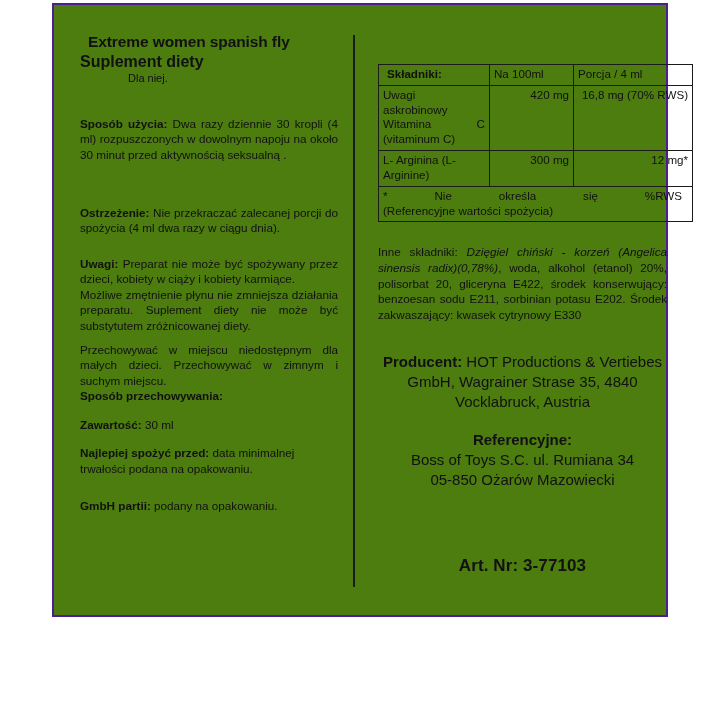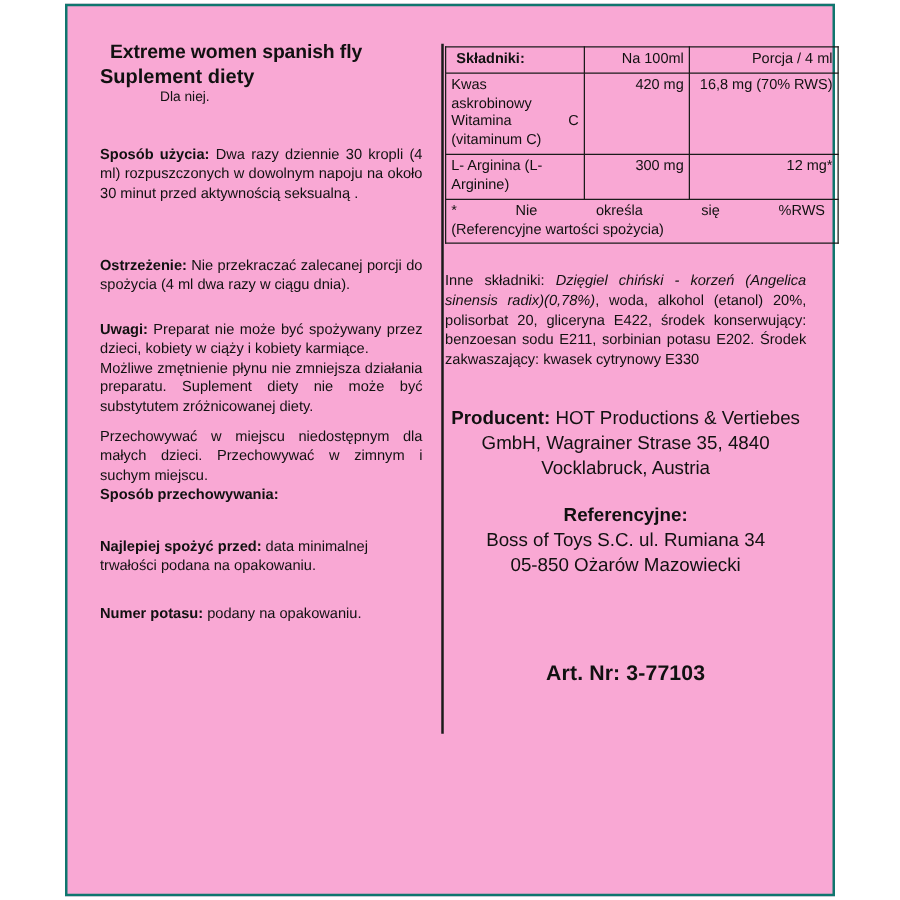--- a/index.html
+++ b/index.html
@@ -13,24 +13,24 @@
     font-family: "Liberation Sans", sans-serif;
     color: #111111;
     overflow: hidden;
   }
 
   #label-frame {
     position: absolute;
     left: 52px;
     top: 3px;
     width: 616px;
-    height: 714px;
-    border: 2px solid #0f766e;
+    height: 614px;
+    border: 2px solid #4c1d95;
     box-sizing: border-box;
-    background: #f9a8d4;
+    background: #4d7c0f;
   }
 
   #divider {
     position: absolute;
     left: 299px;
     top: 30px;
     width: 0;
     height: 552px;
     border-left: 2px solid #1b1b1b;
   }
@@ -39,23 +39,24 @@
     position: absolute;
     top: 0;
     box-sizing: border-box;
   }
   #left-col {
     left: 10px;
     width: 286px;
     padding: 28px 12px 0 12px;
   }
   #right-col {
-    left: 292px;
+    left: 314px;
     width: 311px;
     padding: 32px 10px 0 8px;
+    margin-top: 27px;
   }
 
   
   #product-title {
     font-size: 15.5px;
     font-weight: bold;
     letter-spacing: -0.1px;
     margin: 0 0 2px 12px;
     line-height: 1.12;
   }
@@ -102,21 +103,21 @@
     padding: 2px 4px 3px 4px;
     vertical-align: top;
     font-weight: normal;
     text-align: left;
   }
   #nutri-table th.hdr-ing {
     font-weight: bold;
     padding-left: 8px;
   }
   #nutri-table th.hdr-num {
-    text-align: right;
+    text-align: left;
     font-weight: normal;
   }
   #nutri-table td.num {
     text-align: right;
   }
   .col-ing  { width: 98px; }
   .col-100  { width: 75px; }
   .col-serv { width: 110px; }
   .cell-justify {
     text-align: justify;
@@ -186,46 +187,47 @@
     <p class="block just"><b>Uwagi:</b><span> Preparat nie może być spożywany przez dzieci, kobiety w ciąży i kobiety karmiące.</span></p>
     <p class="block just"><span>Możliwe zmętnienie płynu nie zmniejsza działania preparatu. Suplement diety nie może być substytutem zróżnicowanej diety.</span></p>
 
     <div class="spacer-xs"></div>
 
     <p class="block just"><span>Przechowywać w miejscu niedostępnym dla małych dzieci. Przechowywać w zimnym i suchym miejscu.</span></p>
     <p class="block nojust"><b>Sposób przechowywania:</b></p>
 
     <div class="spacer-sm"></div>
 
+    <p class="block nojust"><b>Zawartość:</b><span> 30 ml</span></p>
 
     <div class="spacer-sm"></div>
 
     <p class="block nojust"><b>Najlepiej spożyć przed:</b><span> data minimalnej trwałości podana na opakowaniu.</span></p>
 
     <div class="spacer-sm"></div>
     <div class="spacer-xs"></div>
 
-    <p class="block nojust"><b>Numer potasu:</b><span> podany na opakowaniu.</span></p>
+    <p class="block nojust"><b>GmbH partii:</b><span> podany na opakowaniu.</span></p>
 
   </div>
 
   <div class="col" id="right-col">
 
     <table id="nutri-table">
       <thead>
         <tr>
           <th class="hdr-ing col-ing">Składniki:</th>
           <th class="hdr-num col-100">Na 100ml</th>
           <th class="hdr-num col-serv">Porcja / 4 ml</th>
         </tr>
       </thead>
       <tbody>
         <tr>
           <td>
-            <span style="display:block">Kwas</span>
+            <span style="display:block">Uwagi</span>
             <span style="display:block">askrobinowy</span>
             <span class="cell-justify" style="display:block">Witamina          C</span>
             <span style="display:block">(vitaminum C)</span>
           </td>
           <td class="num">420 mg</td>
           <td class="num">16,8 mg (70% RWS)</td>
         </tr>
         <tr>
           <td>
             <span style="display:block">L- Arginina (L-</span>

